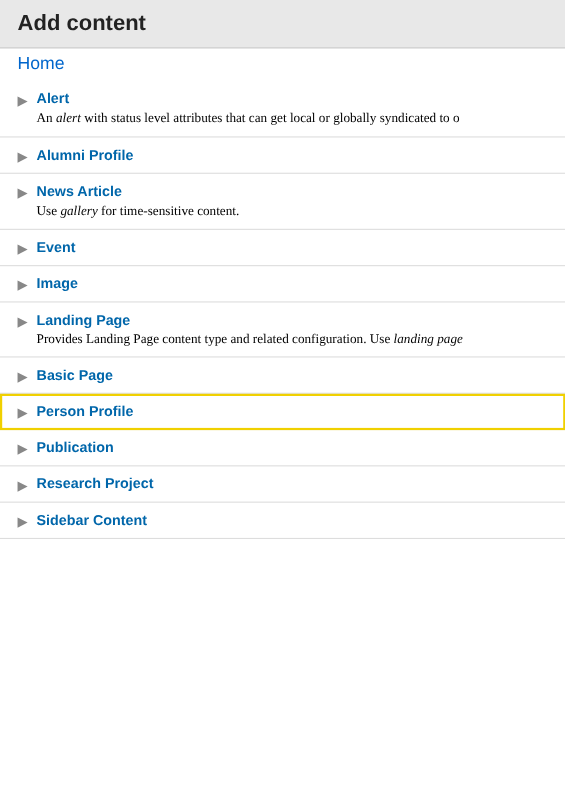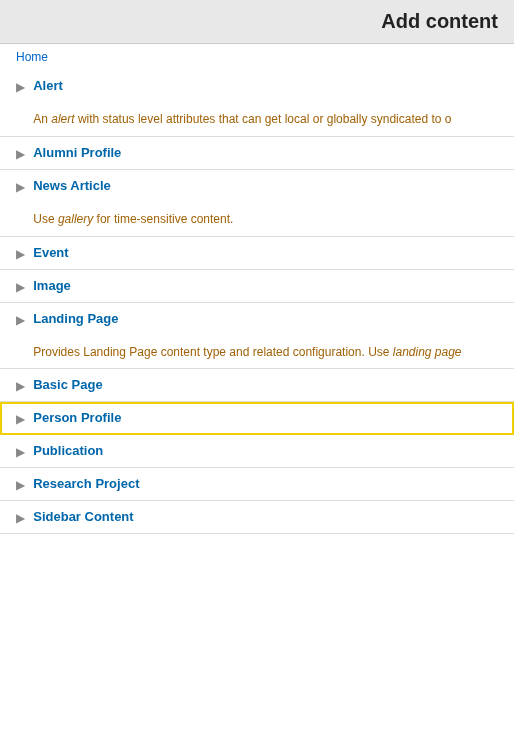--- a/index.html
+++ b/index.html
@@ -8,30 +8,29 @@
       font-size: 13px;
       background: #fff;
       color: #333;
       width: 514px;
       min-height: 733px;
     }
     .page-header {
       background: #e8e8e8;
       padding: 10px 16px 10px 16px;
       border-bottom: 1px solid #ccc;
-      text-align: right;
     }
     .page-header h1 {
       font-size: 20px;
       font-weight: bold;
       color: #222;
     }
     .breadcrumb {
       padding: 6px 16px;
-      font-size: 12px;
+      font-size: 16px;
       color: #0066cc;
     }
     .breadcrumb a {
       color: #0066cc;
       text-decoration: none;
     }
     .content-list {
       padding: 0;
     }
     .content-item {
@@ -56,24 +55,25 @@
       flex: 1;
     }
     .item-title {
       color: #0066aa;
       font-weight: bold;
       font-size: 13px;
       text-decoration: none;
       cursor: pointer;
     }
     .item-desc {
-      color: #a16207;
+      color: #000000;
       font-size: 12px;
-      margin-top: 18px;
+      margin-top: 2px;
       line-height: 1.4;
+      font-family: Liberation Serif, serif;
     }
     .item-desc em {
       font-style: italic;
     }
   </style>
 </head>
 <body>
 
 <div class="page-header">
   <h1>Add content</h1>

